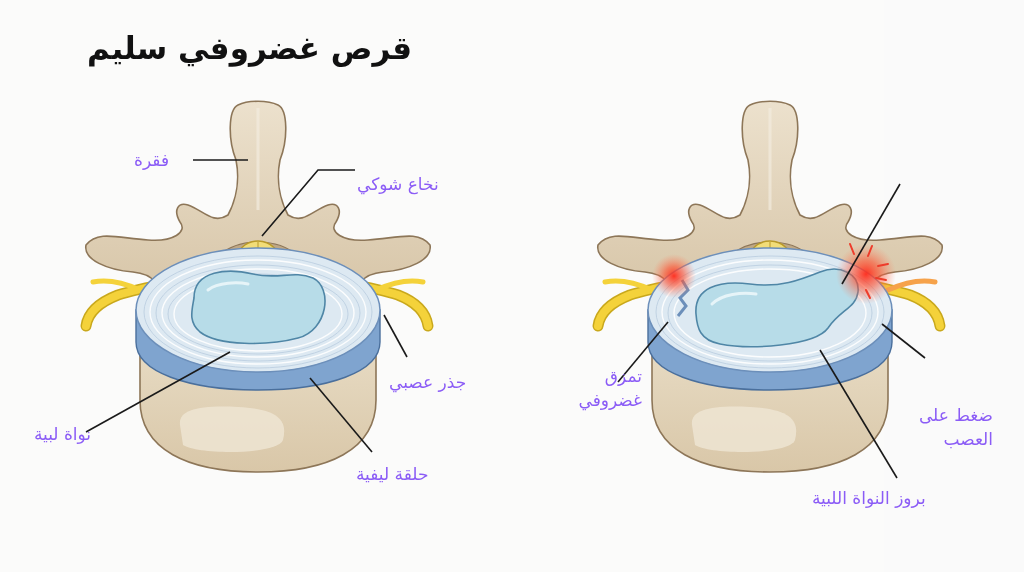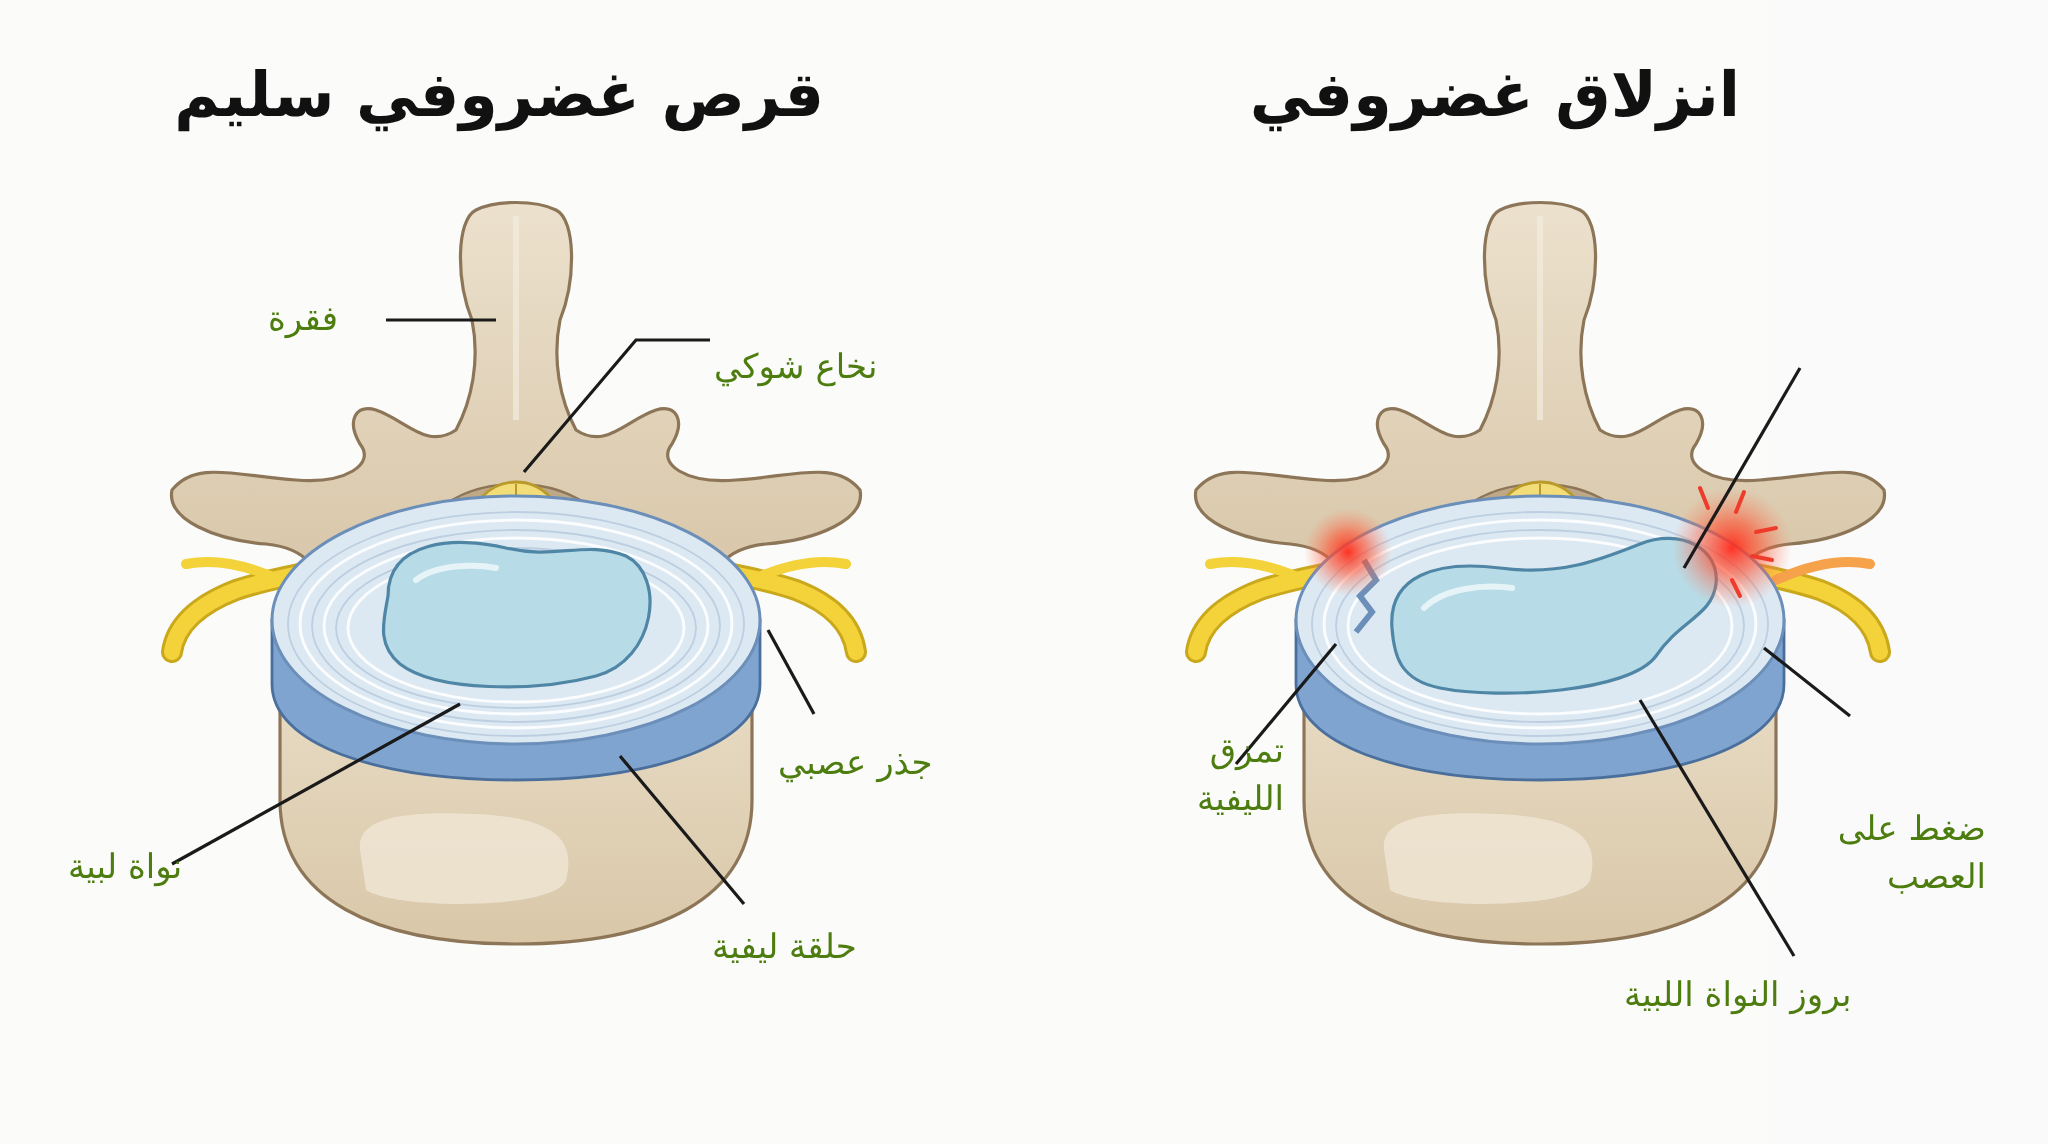--- a/index.html
+++ b/index.html
@@ -6,21 +6,21 @@
     html, body { width: 1024px; height: 572px; overflow: hidden; background: #fafafa; }
     body { font-family: "DejaVu Sans", "Liberation Sans", sans-serif; position: relative; }
     .stage { position: absolute; left: 0; top: 0; width: 884px; height: 572px; background: #fbfbfa; }
     .title {
       position: absolute; top: 30px; font-size: 31px; font-weight: bold; color: #111;
       direction: rtl; white-space: nowrap; text-align: center; letter-spacing: 0;
     }
     .title.left { left: 100px; width: 312px; }
     .title.right { left: 634px; width: 236px; }
     .label {
-      position: absolute; font-size: 17px; color: #4d7c0f; direction: rtl;
+      position: absolute; font-size: 17px; color: #8b5cf6; direction: rtl;
       white-space: nowrap; line-height: 24px;
     }
     .label.multi { white-space: normal; text-align: right; }
     svg.art { position: absolute; left: 0; top: 0; }
   </style>
 </head>
 <body>
 
 <div class="stage">
 
@@ -147,31 +147,30 @@
 
     <g stroke="#1a1a1a" stroke-width="1.6" fill="none">
       <line x1="900" y1="184" x2="842" y2="284"></line>
       <line x1="618" y1="382" x2="668" y2="322"></line>
       <line x1="882" y1="324" x2="925" y2="358"></line>
       <line x1="820" y1="350" x2="897" y2="478"></line>
     </g>
   </svg>
 
   <div class="title left">قرص غضروفي سليم</div>
-  <div class="title right">انزلاق غضروفي</div>
 
   <div class="label" style="left:134px; top:148px;">فقرة</div>
   <div class="label" style="left:357px; top:172px;">نخاع شوكي</div>
   <div class="label" style="left:389px; top:370px;">جذر عصبي</div>
   <div class="label" style="left:34px; top:422px;">نواة لبية</div>
   <div class="label" style="left:356px; top:462px;">حلقة ليفية</div>
 
   <div class="label multi" style="left:576px; top:364px; width:66px;">
     <div>تمزق</div>
-    <div>الليفية</div>
+    <div>غضروفي</div>
   </div>
   <div class="label multi" style="left:897px; top:372px; width:96px;margin-top:31px;">
     <div>ضغط على</div>
     <div>العصب</div>
   </div>
   <div class="label" style="left:812px; top:486px;">بروز النواة اللبية</div>
 
 </div>
 
 </body></html>

